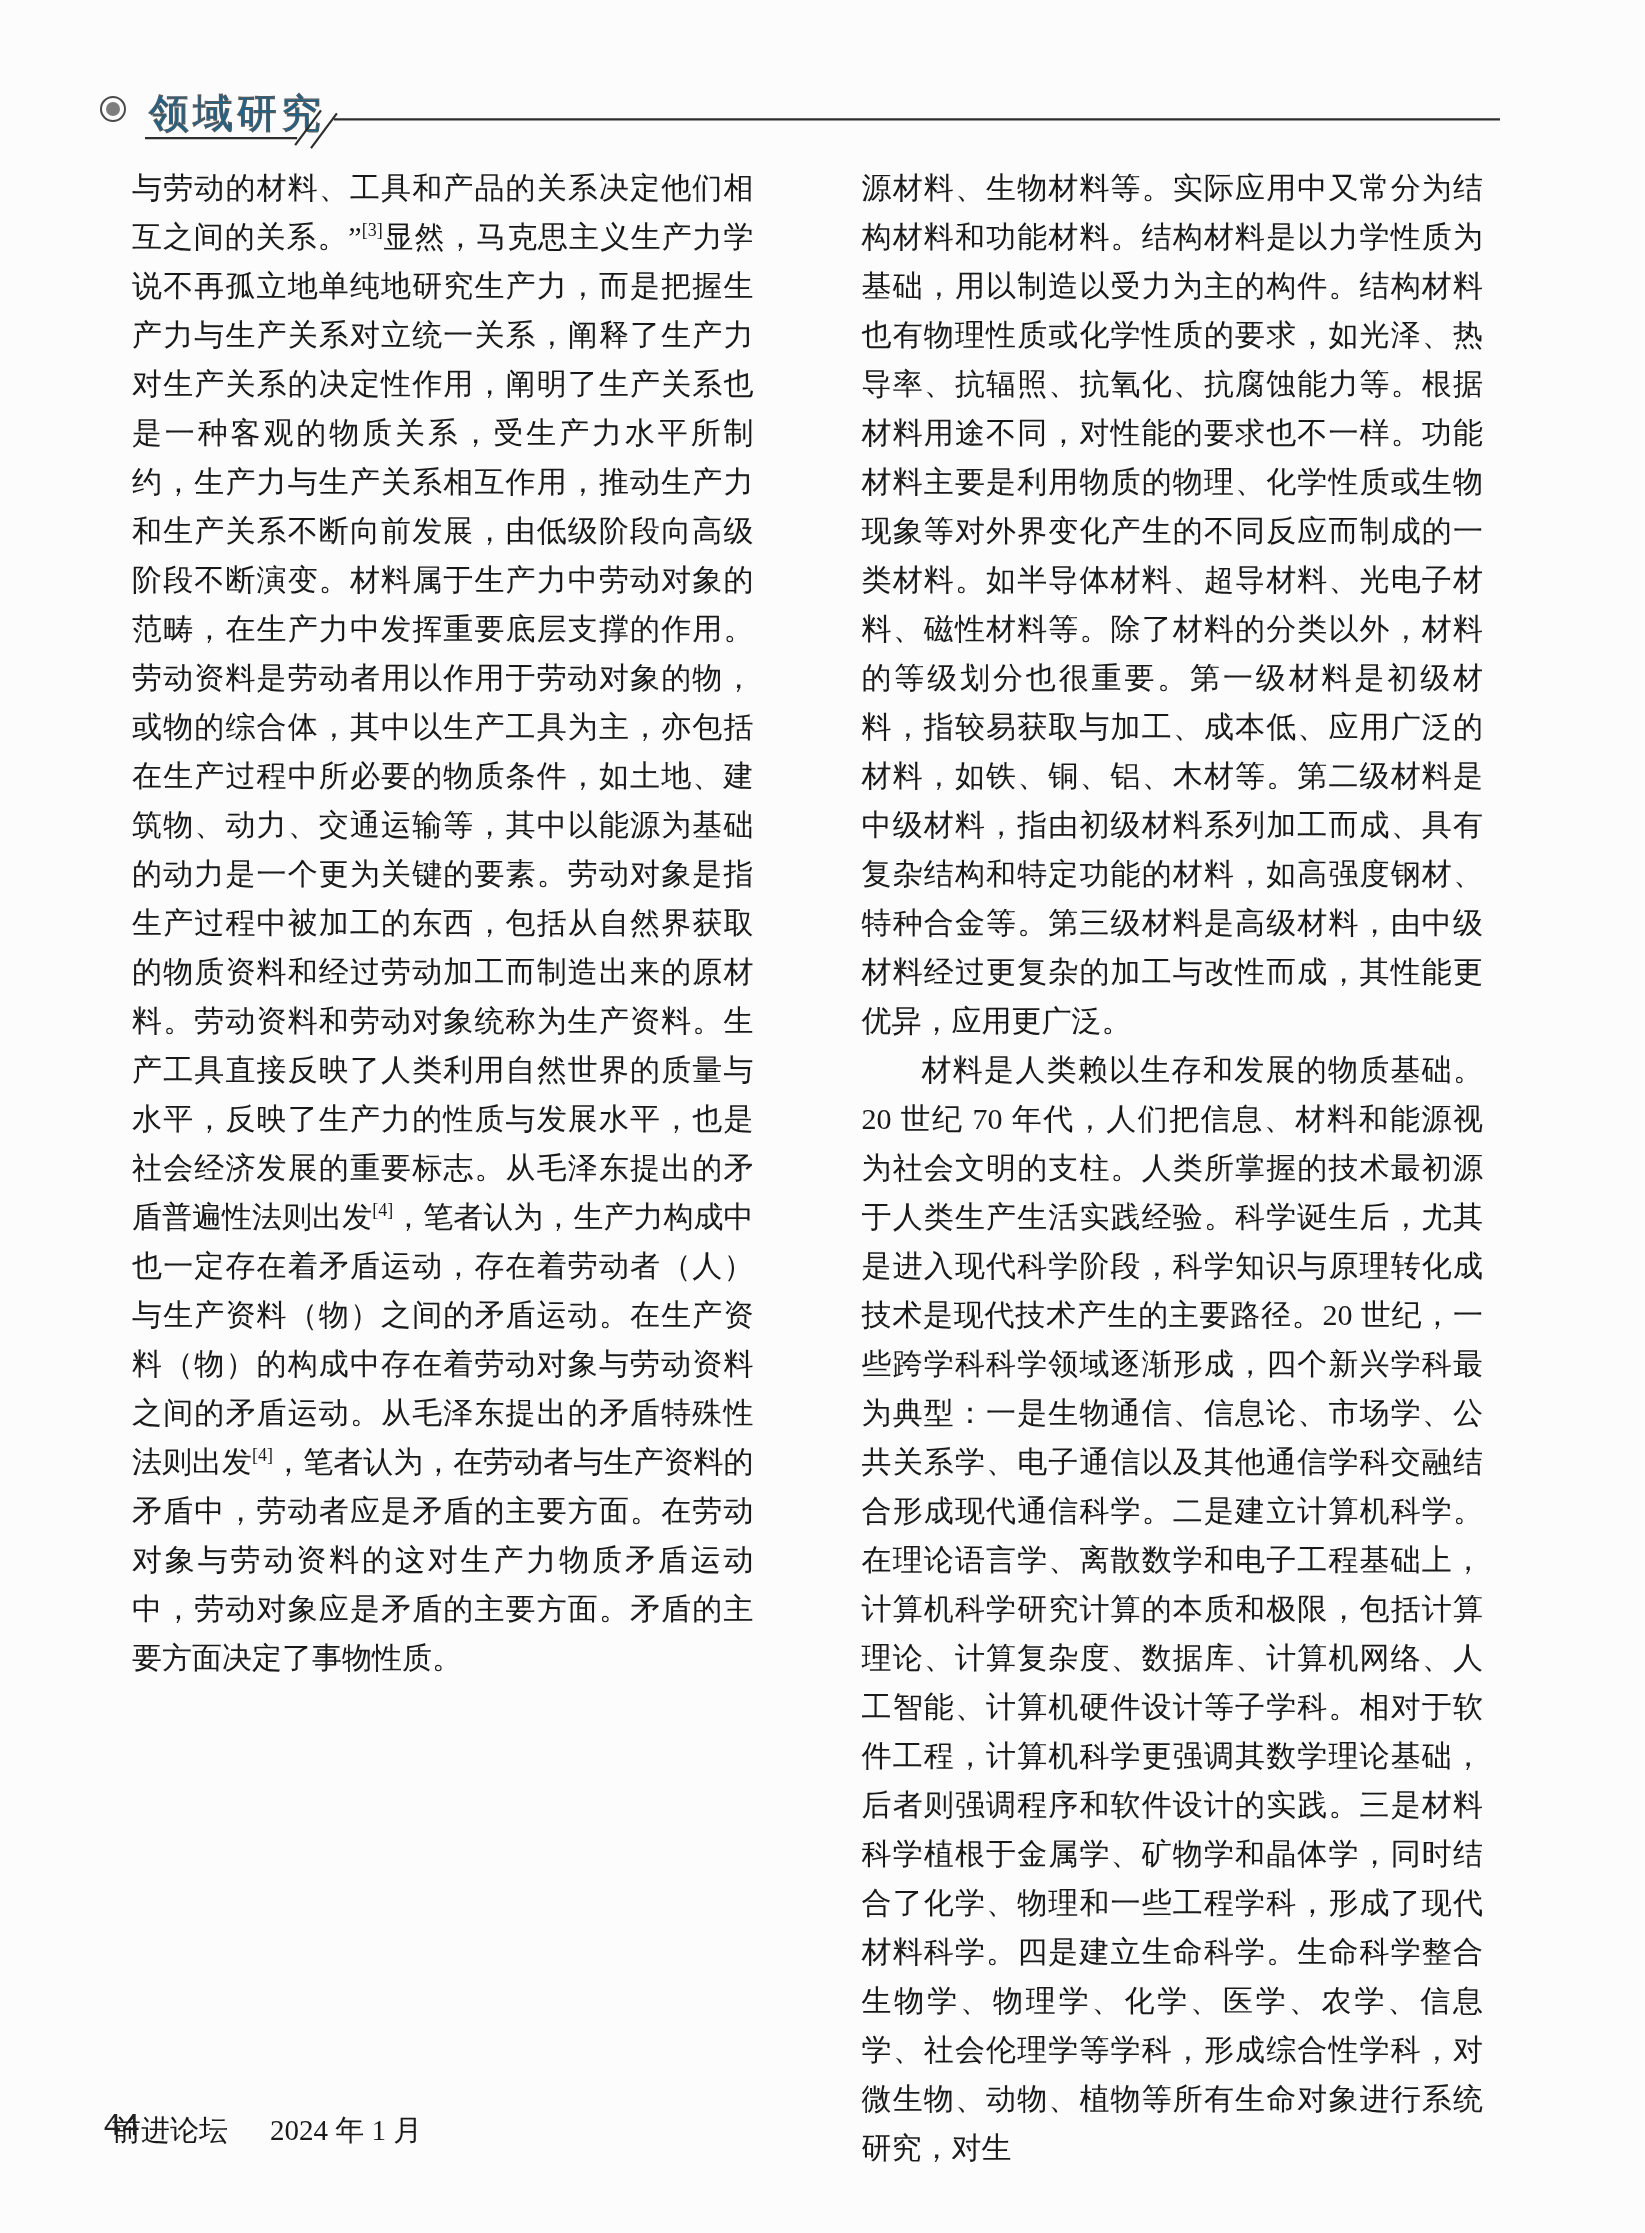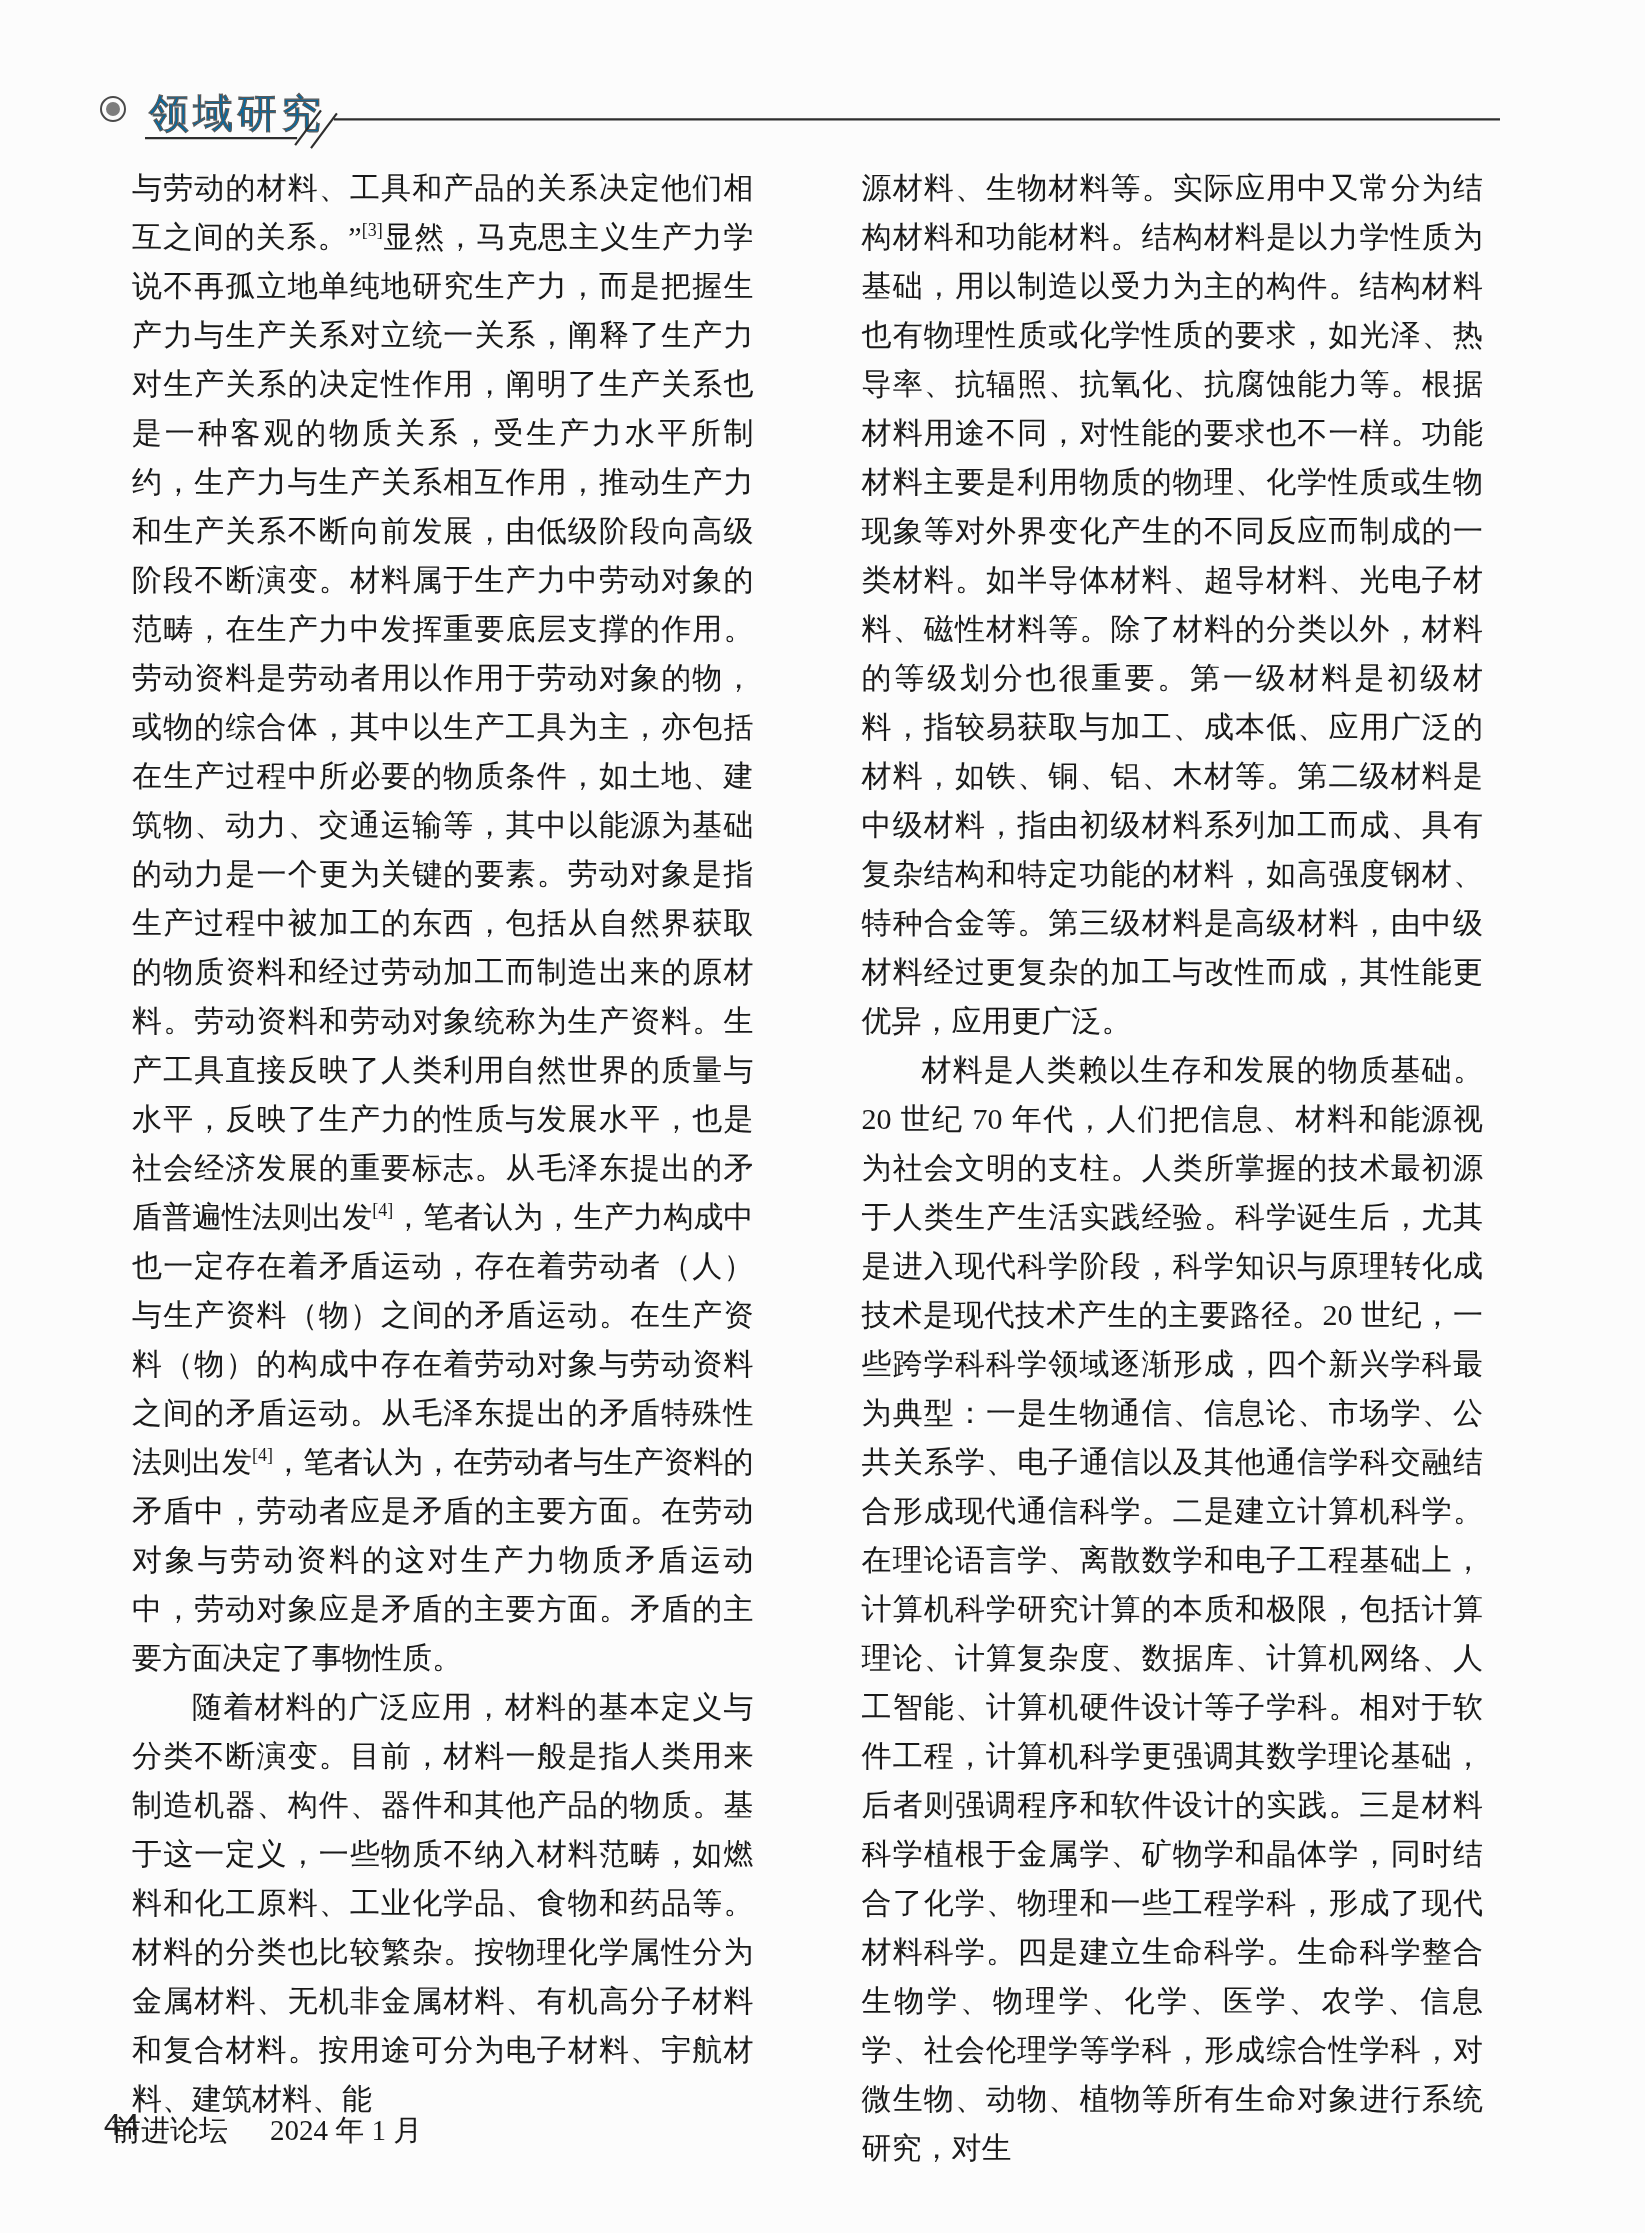--- a/index.html
+++ b/index.html
@@ -79,21 +79,20 @@
   <svg class="hdr-rule" width="1646" height="169" viewBox="0 0 1654 170">
     <path d="M145 139 H298" stroke="#2e2e2e" stroke-width="2.2" fill="none"></path>
     <path d="M296 146 L322 111" stroke="#2e2e2e" stroke-width="2.2" fill="none"></path>
     <path d="M312 149 L338 114" stroke="#2e2e2e" stroke-width="2.2" fill="none"></path>
     <path d="M335 120 H1508" stroke="#2e2e2e" stroke-width="2.2" fill="none"></path>
   </svg>
 
   <main class="columns">
     <div class="col">
         <p class="para"><span>与劳动的材料、工具和产品的关系决定他们相互之间的关系。”</span><sup>[3]</sup><span>显然，马克思主义生产力学说不再孤立地单纯地研究生产力，而是把握生产力与生产关系对立统一关系，阐释了生产力对生产关系的决定性作用，阐明了生产关系也是一种客观的物质关系，受生产力水平所制约，生产力与生产关系相互作用，推动生产力和生产关系不断向前发展，由低级阶段向高级阶段不断演变。材料属于生产力中劳动对象的范畴，在生产力中发挥重要底层支撑的作用。劳动资料是劳动者用以作用于劳动对象的物，或物的综合体，其中以生产工具为主，亦包括在生产过程中所必要的物质条件，如土地、建筑物、动力、交通运输等，其中以能源为基础的动力是一个更为关键的要素。劳动对象是指生产过程中被加工的东西，包括从自然界获取的物质资料和经过劳动加工而制造出来的原材料。劳动资料和劳动对象统称为生产资料。生产工具直接反映了人类利用自然世界的质量与水平，反映了生产力的性质与发展水平，也是社会经济发展的重要标志。从毛泽东提出的矛盾普遍性法则出发</span><sup>[4]</sup><span>，笔者认为，生产力构成中也一定存在着矛盾运动，存在着劳动者（人）与生产资料（物）之间的矛盾运动。在生产资料（物）的构成中存在着劳动对象与劳动资料之间的矛盾运动。从毛泽东提出的矛盾特殊性法则出发</span><sup>[4]</sup><span>，笔者认为，在劳动者与生产资料的矛盾中，劳动者应是矛盾的主要方面。在劳动对象与劳动资料的这对生产力物质矛盾运动中，劳动对象应是矛盾的主要方面。矛盾的主要方面决定了事物性质。</span></p>
-        <p class="para indent"><span>随着材料的广泛应用，材料的基本定义与分类不断演变。目前，材料一般是指人类用来制造机器、构件、器件和其他产品的物质。基于这一定义，一些物质不纳入材料范畴，如燃料和化工原料、工业化学品、食物和药品等。材料的分类也比较繁杂。按物理化学属性分为金属材料、无机非金属材料、有机高分子材料和复合材料。按用途可分为电子材料、宇航材料、建筑材料、能</span></p>
       </div>
     <div class="col">
         <p class="para"><span>源材料、生物材料等。实际应用中又常分为结构材料和功能材料。结构材料是以力学性质为基础，用以制造以受力为主的构件。结构材料也有物理性质或化学性质的要求，如光泽、热导率、抗辐照、抗氧化、抗腐蚀能力等。根据材料用途不同，对性能的要求也不一样。功能材料主要是利用物质的物理、化学性质或生物现象等对外界变化产生的不同反应而制成的一类材料。如半导体材料、超导材料、光电子材料、磁性材料等。除了材料的分类以外，材料的等级划分也很重要。第一级材料是初级材料，指较易获取与加工、成本低、应用广泛的材料，如铁、铜、铝、木材等。第二级材料是中级材料，指由初级材料系列加工而成、具有复杂结构和特定功能的材料，如高强度钢材、特种合金等。第三级材料是高级材料，由中级材料经过更复杂的加工与改性而成，其性能更优异，应用更广泛。</span></p>
         <p class="para indent"><span>材料是人类赖以生存和发展的物质基础。20 世纪 70 年代，人们把信息、材料和能源视为社会文明的支柱。人类所掌握的技术最初源于人类生产生活实践经验。科学诞生后，尤其是进入现代科学阶段，科学知识与原理转化成技术是现代技术产生的主要路径。20 世纪，一些跨学科科学领域逐渐形成，四个新兴学科最为典型：一是生物通信、信息论、市场学、公共关系学、电子通信以及其他通信学科交融结合形成现代通信科学。二是建立计算机科学。在理论语言学、离散数学和电子工程基础上，计算机科学研究计算的本质和极限，包括计算理论、计算复杂度、数据库、计算机网络、人工智能、计算机硬件设计等子学科。相对于软件工程，计算机科学更强调其数学理论基础，后者则强调程序和软件设计的实践。三是材料科学植根于金属学、矿物学和晶体学，同时结合了化学、物理和一些工程学科，形成了现代材料科学。四是建立生命科学。生命科学整合生物学、物理学、化学、医学、农学、信息学、社会伦理学等学科，形成综合性学科，对微生物、动物、植物等所有生命对象进行系统研究，对生</span></p>
       </div>
   </main>
 
   <div class="pageno">44</div>
   <div class="journal">
     <span>前进论坛</span><span class="date">2024 年 1 月</span>

